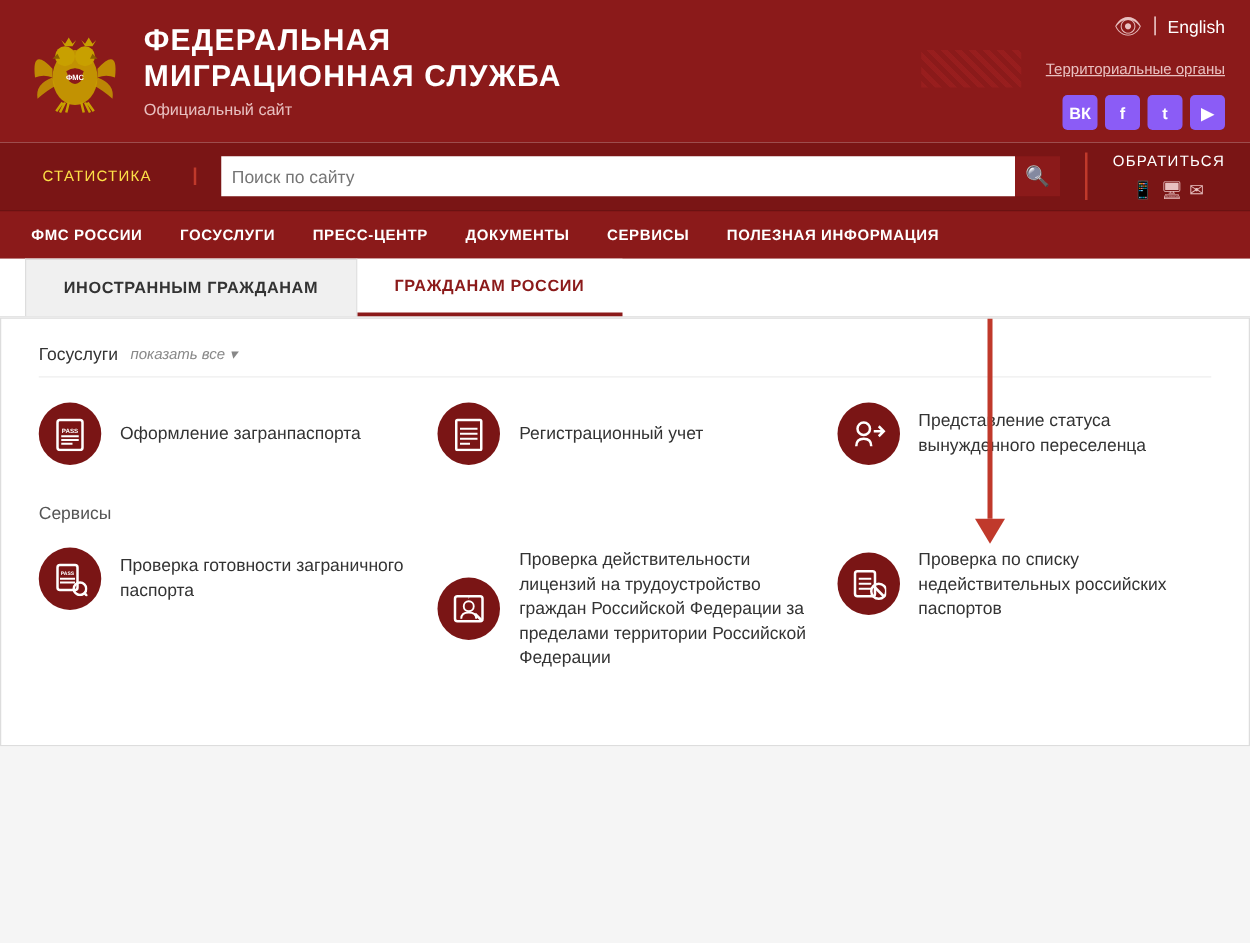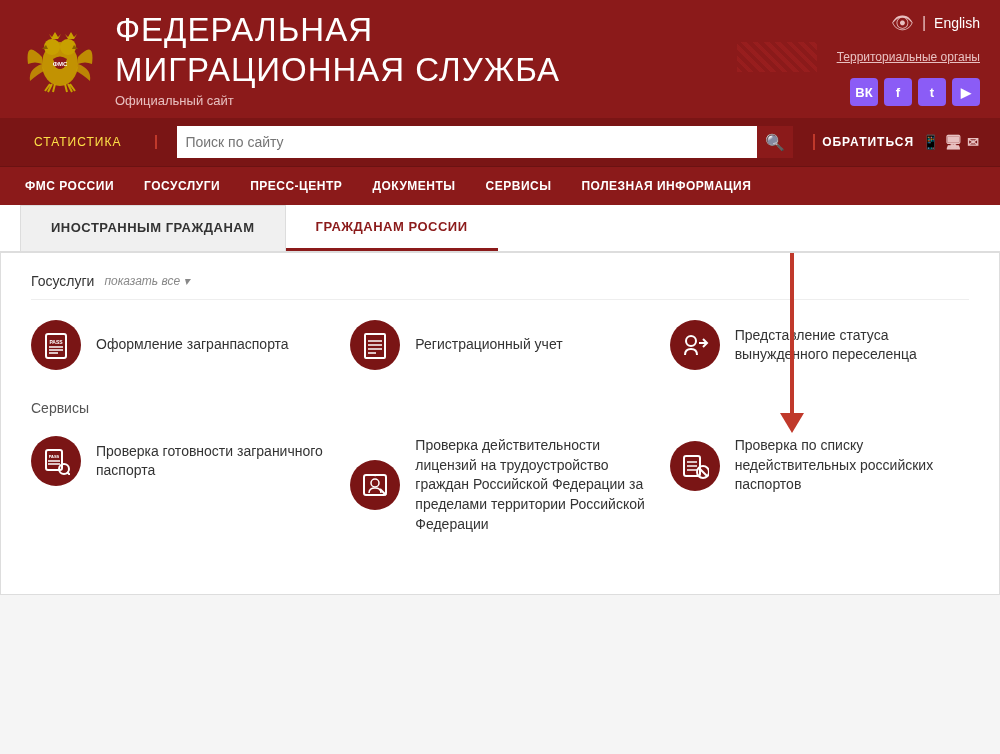--- a/index.html
+++ b/index.html
@@ -19,22 +19,22 @@
       align-items: center;
       gap: 15px;
     }
     .logo-eagle {
       width: 80px;
       height: 80px;
     }
     .header-title-block {}
     .header-title {
       color: white;
-      font-size: 33px;
-      font-weight: normal;
+      font-size: 24px;
+      font-weight: bold;
       line-height: 1.2;
       letter-spacing: 1px;
     }
     .header-subtitle {
       color: #e8c0c0;
       font-size: 13px;
       margin-top: 4px;
     }
     .header-right {
       display: flex;
@@ -131,29 +131,30 @@
       cursor: pointer;
       display: flex;
       align-items: center;
       justify-content: center;
       color: white;
       font-size: 16px;
     }
     .contact-link {
       color: white;
       font-size: 12px;
-      font-weight: bold;
+      font-weight: normal;
       letter-spacing: 1px;
-      padding: 0 20px 0 7px;
+      padding: 0 20px 0 20px;
       text-decoration: none;
       border-left: 2px solid #c0392b;
       display: flex;
       align-items: center;
       gap: 8px;
       white-space: nowrap;
+      flex-direction: column;
     }
     .contact-icons {
       display: flex;
       gap: 4px;
     }
     .contact-icon {
       font-size: 14px;
       color: #e8c0c0;
     }
 

